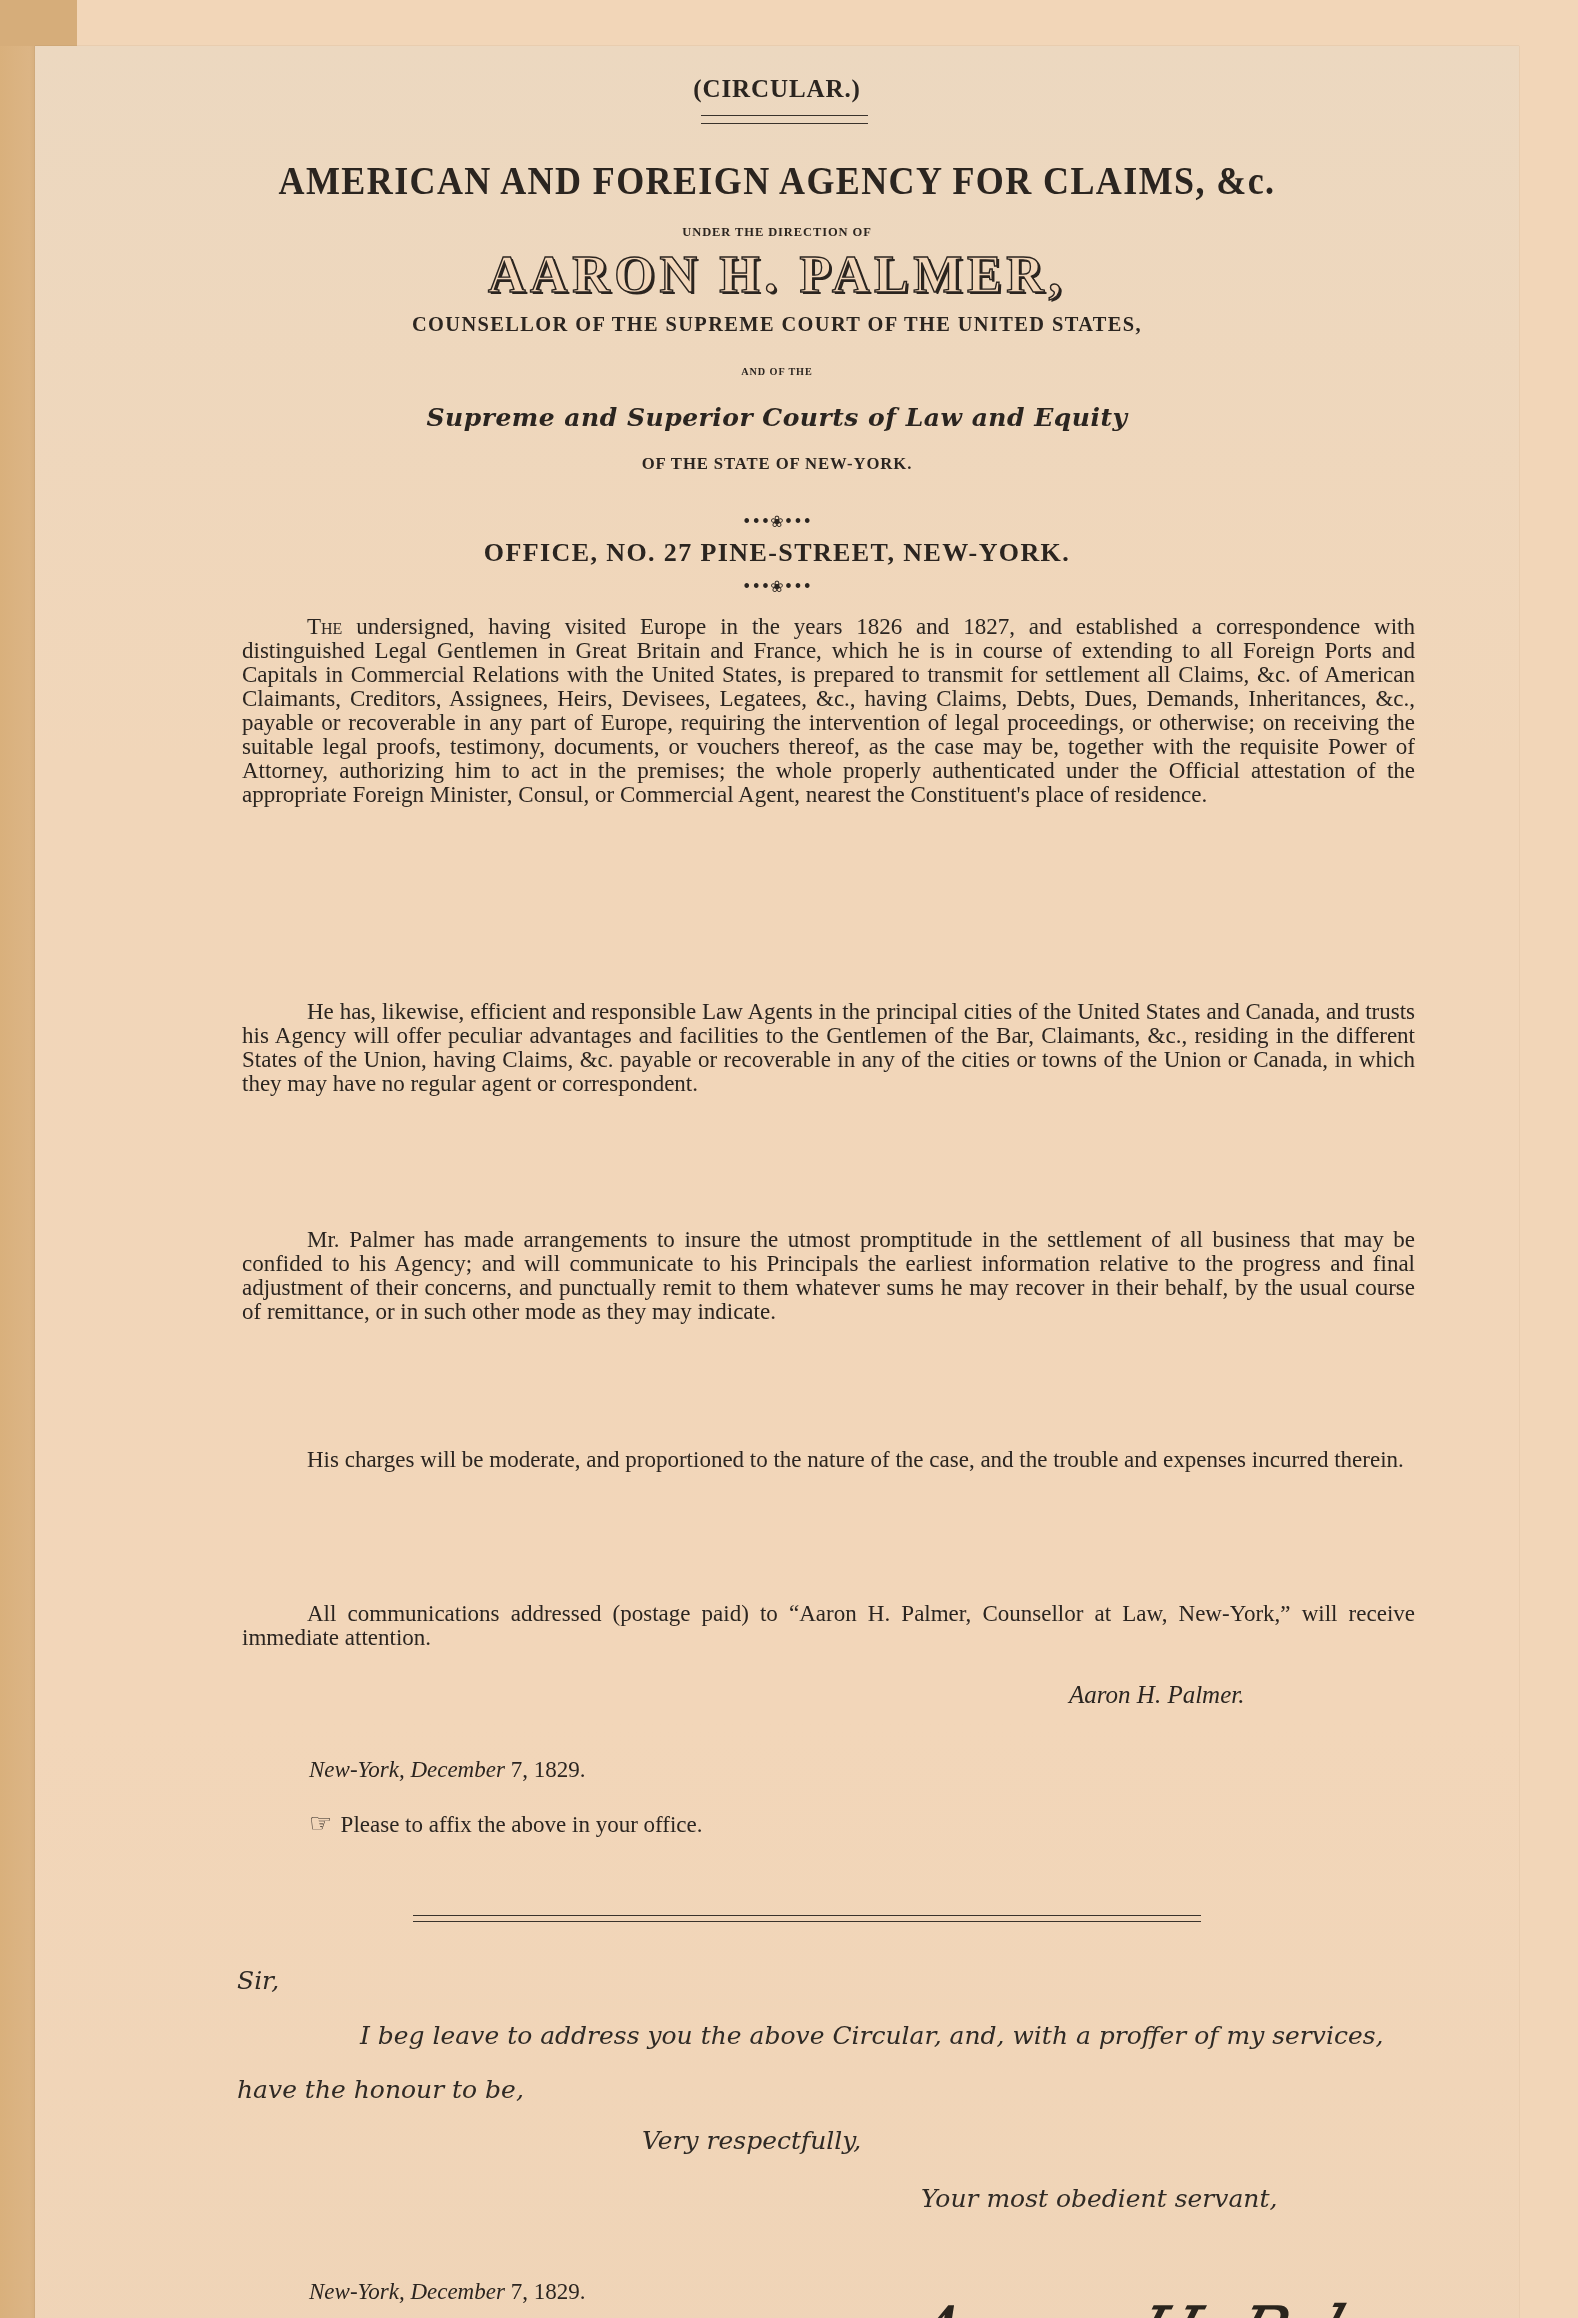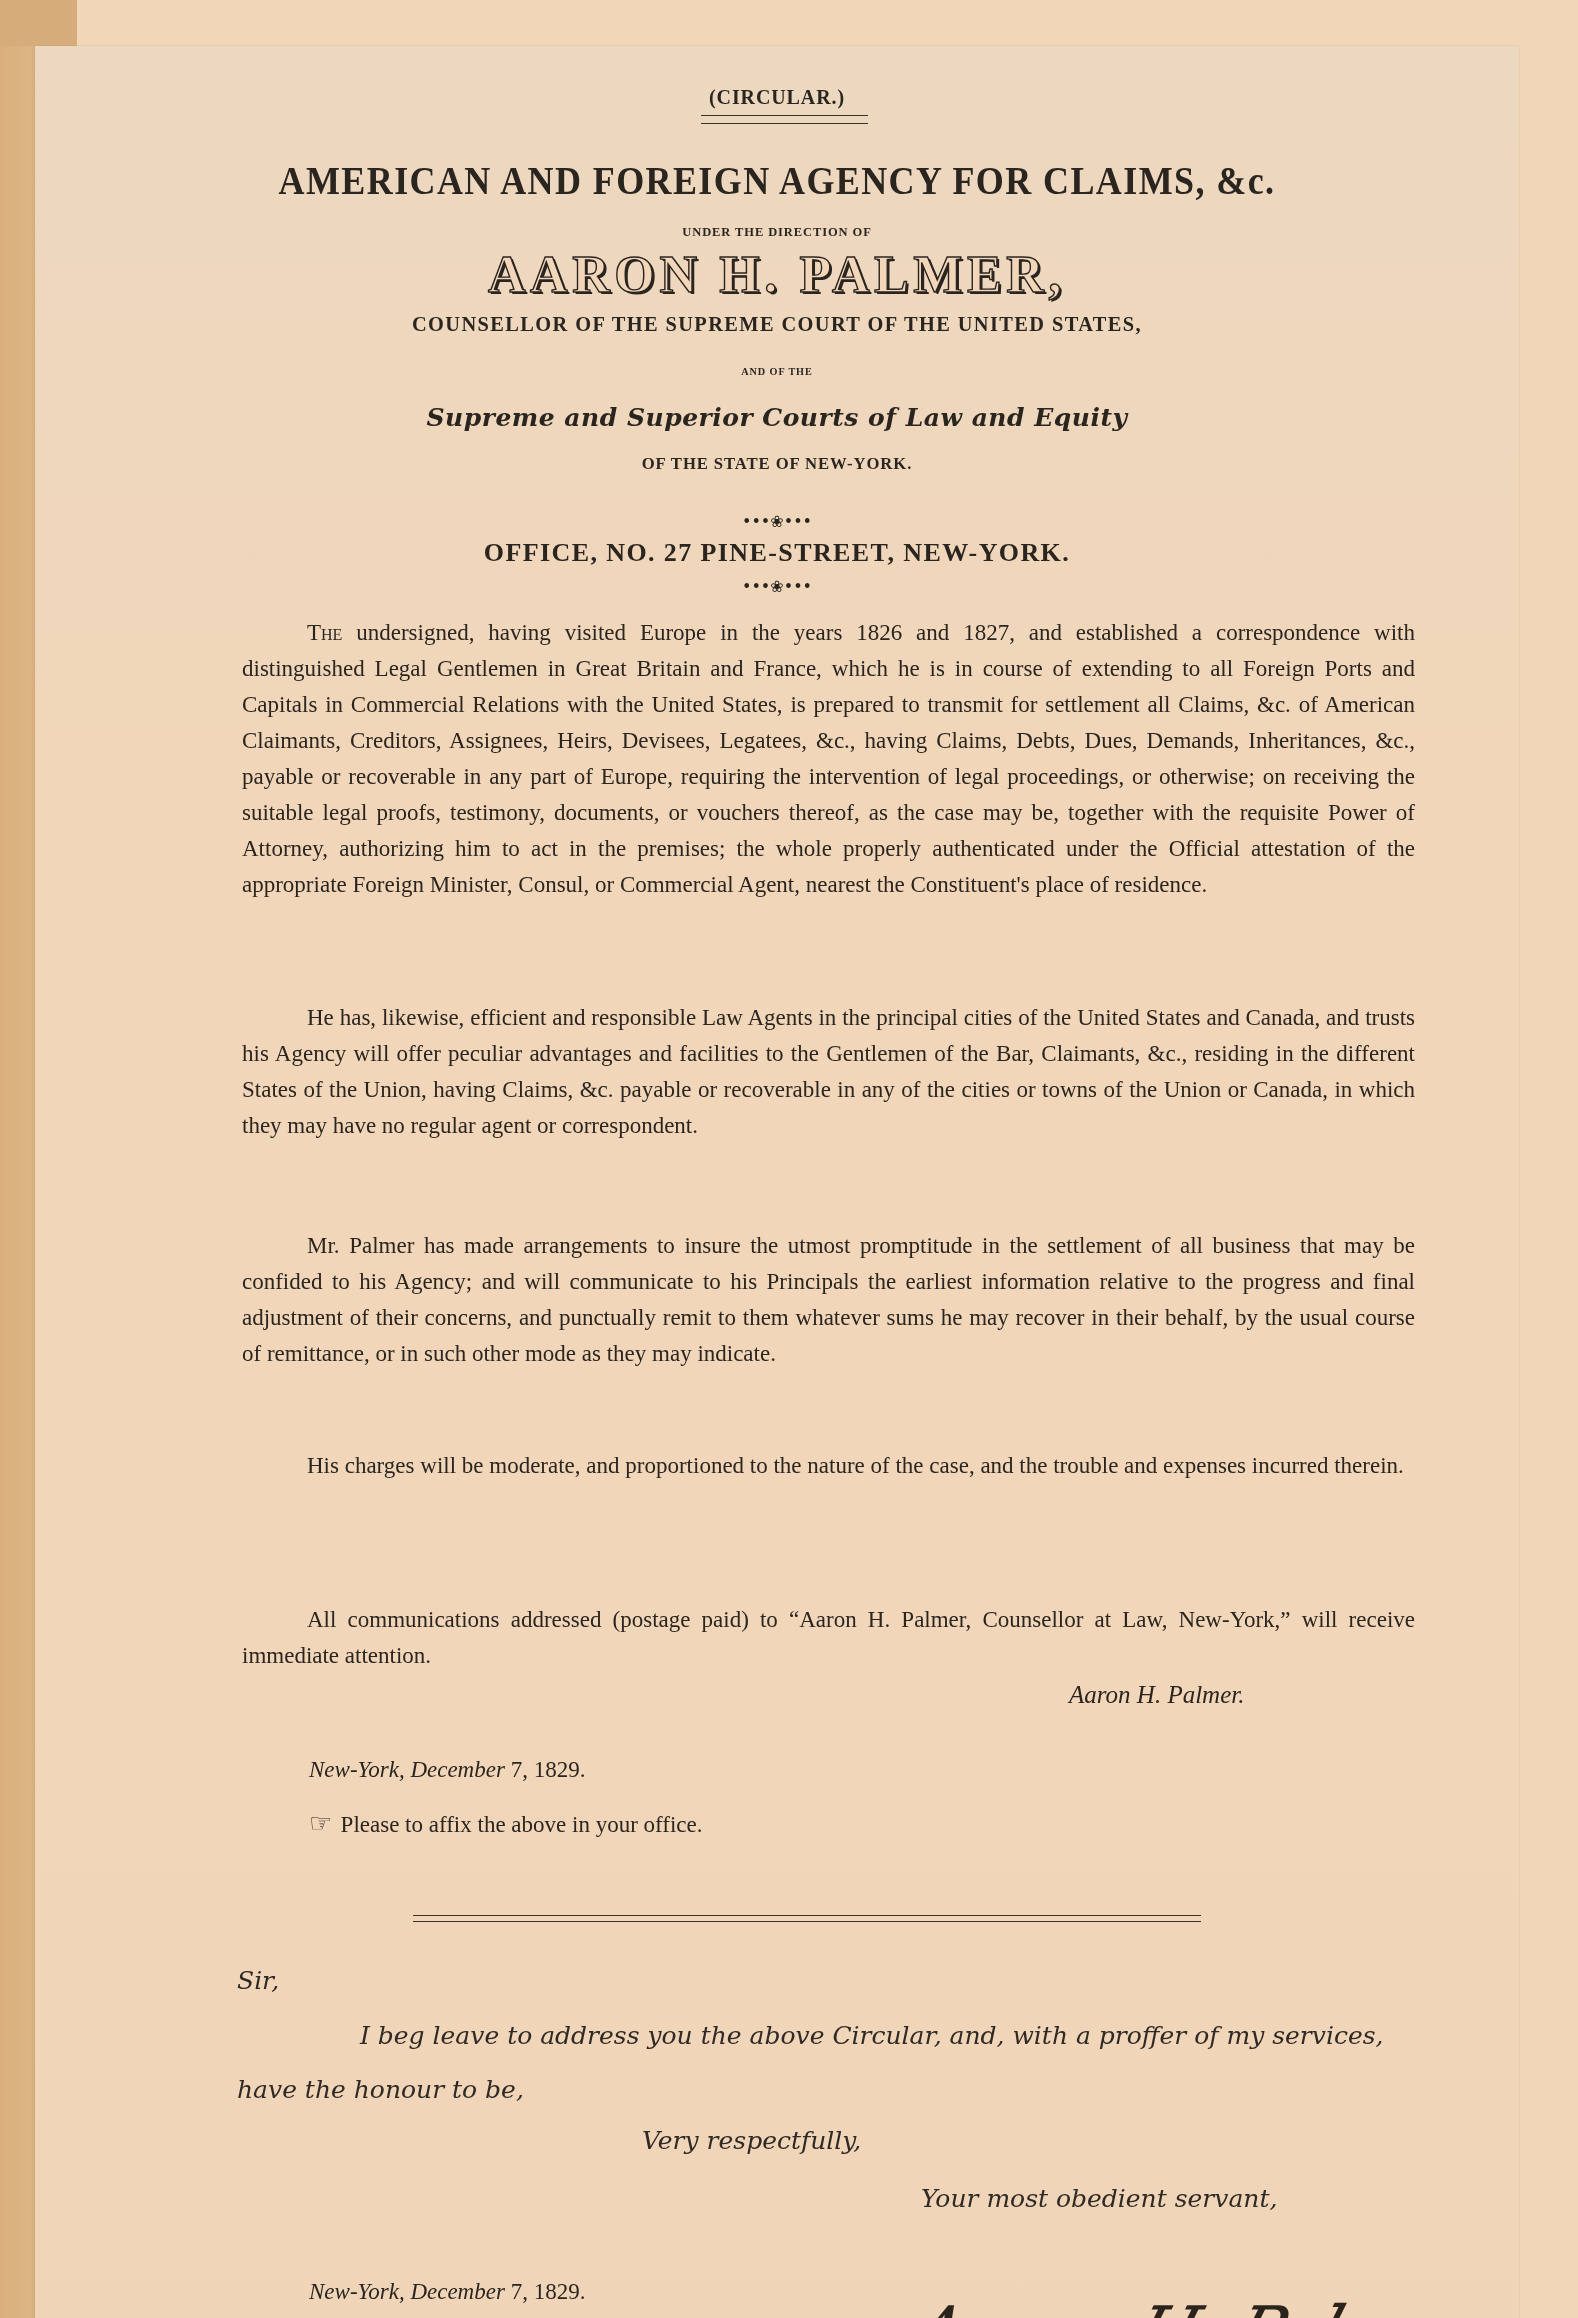--- a/index.html
+++ b/index.html
@@ -15,42 +15,42 @@
   }
   .backing-top-left {
     position:absolute; left:0; top:0; width:77px; height:46px; background:#d6ad7a;
   }
   .paper {
     position:absolute; left:35px; top:46px; width:1484px; height:2393px;
     background:linear-gradient(180deg,#ecd8c0 0%,#f1d6b9 30%,#f2d6b9 70%,#efd4b7 100%);
     box-shadow: 0 0 0.9px rgba(120,90,60,0.45);
   }
   .abs { position:absolute; left:0; width:1484px; text-align:center; white-space:nowrap; }
-  .circular { top:40px; font-family:"Liberation Serif", serif; font-weight:bold; font-size:20px; letter-spacing:0.9px; }
+  .circular { top:29px; font-family:"Liberation Serif", serif; font-weight:bold; font-size:25px; letter-spacing:0.9px; }
   .rule-double {
     position:absolute; height:6.5px; border-top:1.9px solid #3a332c; border-bottom:1.9px solid #3a332c;
   }
   .title-main { top:114px; font-family:"Liberation Serif", serif; font-weight:bold; font-size:36px; letter-spacing:1.4px; transform:scaleY(1.1); }
   .under { top:179px; font-family:"Liberation Serif", serif; font-weight:bold; font-size:12.5px; letter-spacing:0.9px; }
   .name-big {
     top:199px; font-family:"Liberation Serif", serif; font-weight:bold; font-size:52px; letter-spacing:4.6px;
     color:#f2d6b9; -webkit-text-stroke:1.4px #2b2520; text-shadow:2.3px 2.3px 0 #2b2520;
   }
   .counsellor { top:267px; font-family:"Liberation Serif", serif; font-weight:bold; font-size:20.4px; letter-spacing:1.4px; }
   .andofthe { top:320px; font-family:"Liberation Serif", serif; font-weight:bold; font-size:10.2px; letter-spacing:0.9px; }
   .gothic { top:357px; font-family:"DejaVu Serif", serif; font-weight:bold; font-size:25px; font-style:italic; letter-spacing:0.5px; }
   .stateny { top:408px; font-family:"Liberation Serif", serif; font-weight:bold; font-size:16.7px; letter-spacing:0.9px; }
   .ornament { font-size:16px; letter-spacing:0; color:#2b2520; }
   .ornament1 { top:466px; }
   .office { top:492px; font-family:"Liberation Serif", serif; font-weight:bold; font-size:26px; letter-spacing:1.4px; }
   .ornament2 { top:531px; }
 
   .body-text {
     position:absolute; left:207px; width:1173px;
-    font-family:"Liberation Serif", serif; font-size:23px; line-height:36px;
+    font-family:"Liberation Serif", serif; font-size:23px; line-height:24px;
     text-align:justify; text-align-last:left;
   }
   .body-text p { margin:0; text-indent:65px; }
   .p1 { top:569px; }
   .p2 { top:954px; }
   .p3 { top:1182px; }
   .p4 { top:1402px; }
   .p5 { top:1556px; }
   .smallcaps { font-variant:small-caps; }
 

